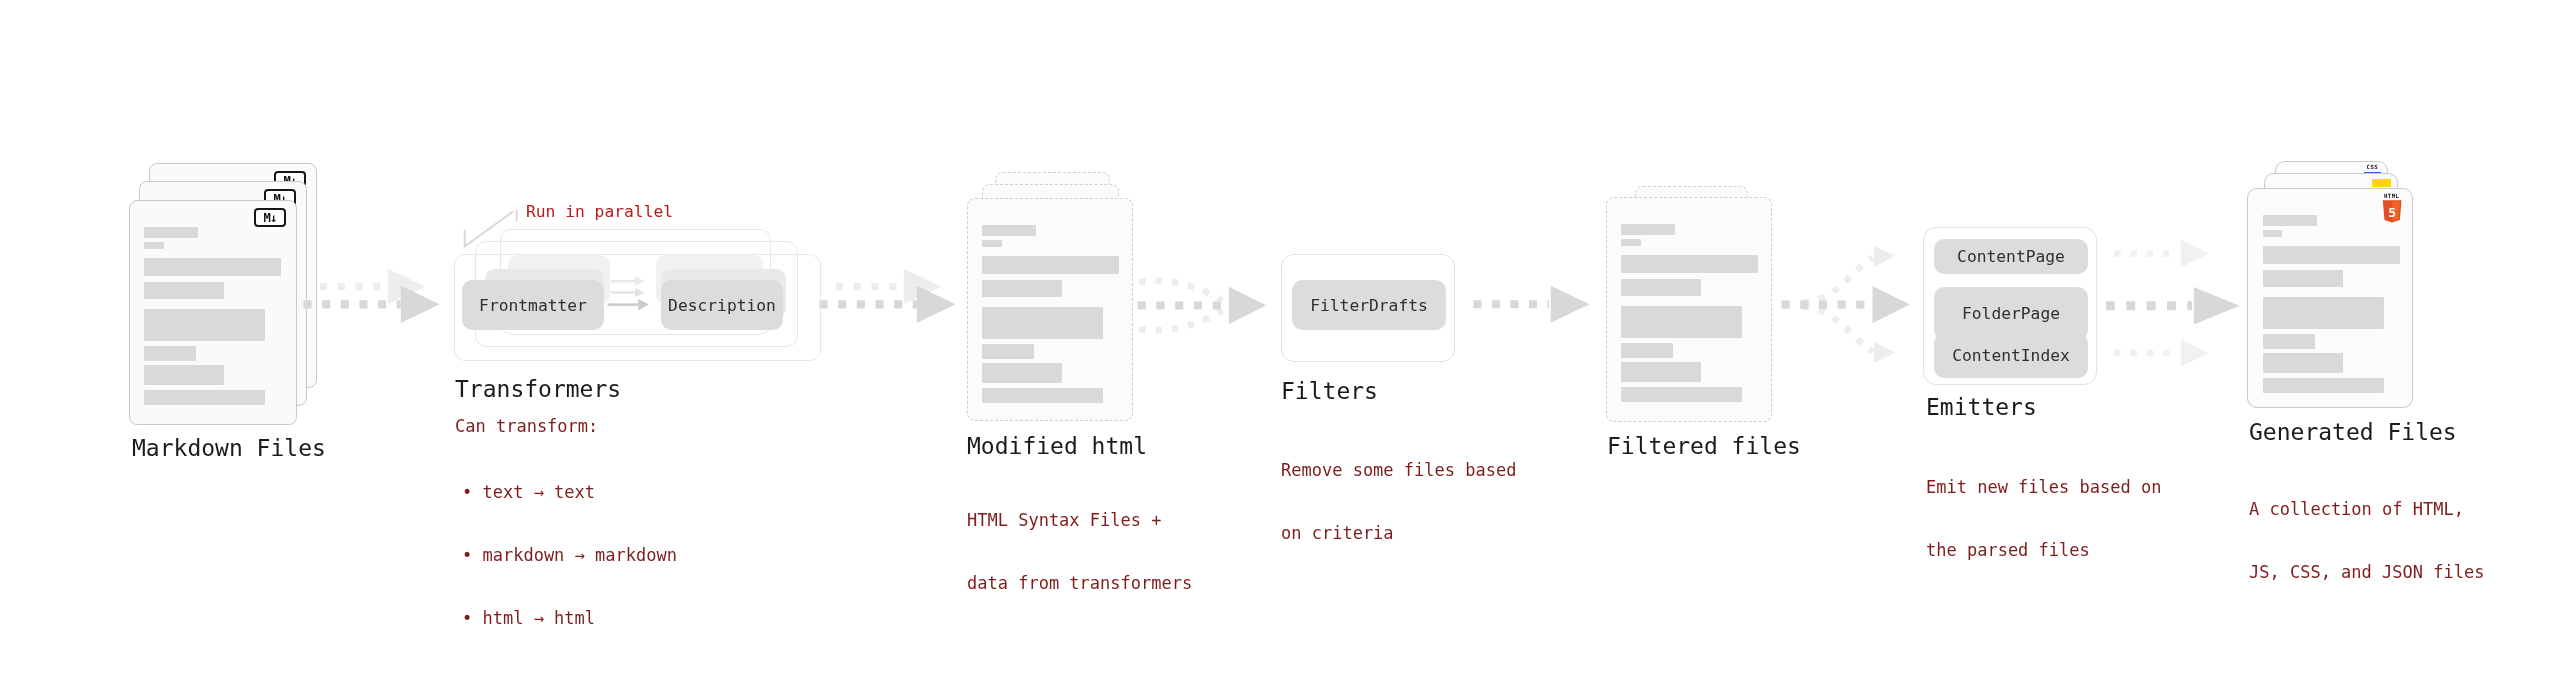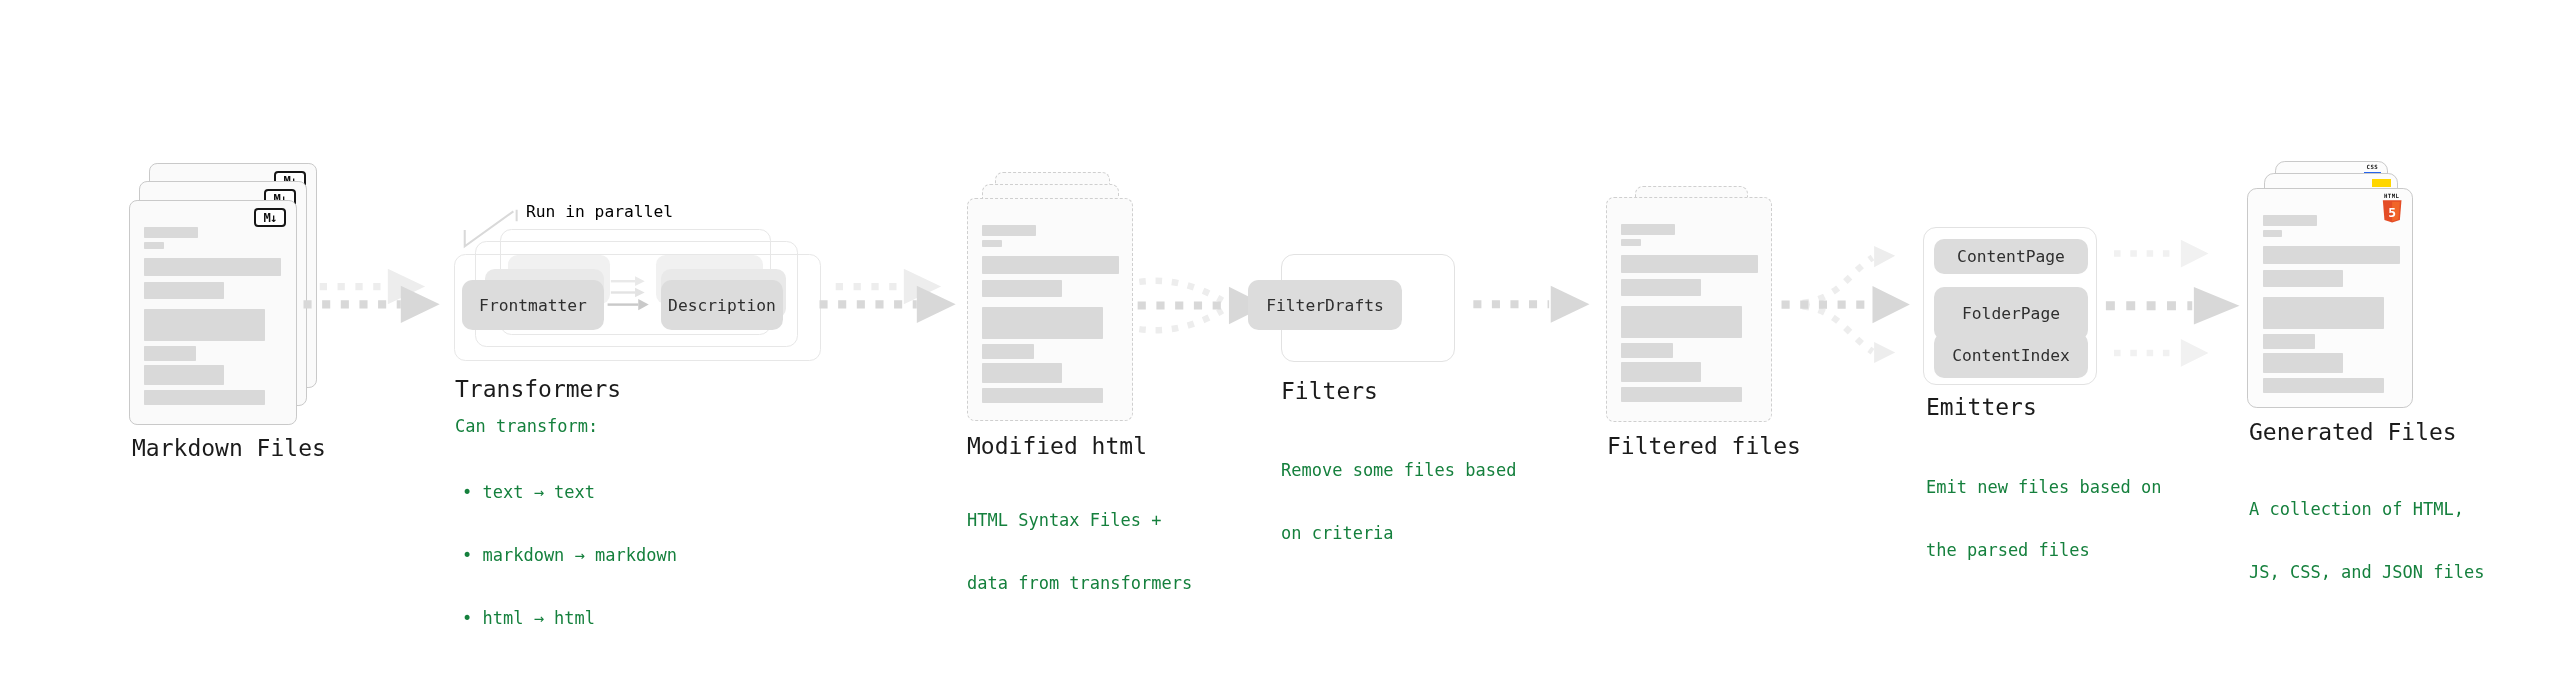--- a/index.html
+++ b/index.html
@@ -40,23 +40,23 @@
   
   .panel{position:absolute;background:#fff;border:1.6px solid #e2e2e2;border-radius:13px;box-sizing:border-box}
 
   
   .gbtn{position:absolute;background:#dcdcdc;border-radius:10.6px;display:flex;align-items:center;
     justify-content:center;font-size:16.3px;color:#2f2f2f;box-sizing:border-box}
   .gbtn.sm{border-radius:10px}
 
   
   .g-title{position:absolute;font-size:23px;font-weight:500;color:#1b1b1b;line-height:24.4px;white-space:pre}
-  .g-sub{position:absolute;font-size:17px;font-weight:400;color:#15803d;line-height:21px;white-space:pre}
+  .g-sub{position:absolute;font-size:17px;font-weight:400;color:#7f1d1d;line-height:21px;white-space:pre}
   .g-sub div{white-space:pre}
-  .run-label{position:absolute;font-size:16.3px;color:#000000;white-space:pre}
+  .run-label{position:absolute;font-size:16.3px;color:#b91c1c;white-space:pre}
 
   
   .css-badge{position:absolute;right:6.5px;top:3.3px;width:16.3px;text-align:center}
   .css-badge span{font-size:5.7px;font-weight:bold;color:#111;display:block;line-height:5.7px;letter-spacing:0.4px}
   .css-badge i{display:block;height:2.4px;background:#2563eb;margin-top:0.8px}
   .js-badge{position:absolute;right:6.5px;top:4.9px;width:18.7px;height:8.1px;background:#ffd600}
   .html5{position:absolute;right:9.8px;top:4.1px;width:21px;text-align:center}
   .html5 .word{display:block;font-size:5.7px;font-weight:bold;color:#111;letter-spacing:0.4px;line-height:6.5px}
 </style>
 </head>
@@ -154,21 +154,21 @@
 
 <svg class="abs" style="left:1136px;top:268px" width="137" height="75" viewBox="0 0 168 92">
   <path d="M4,17 Q55,10 106,40" stroke="#ededed" stroke-width="8" stroke-dasharray="8 12" fill="none"></path>
   <path d="M4,75 Q55,82 106,52" stroke="#ededed" stroke-width="8" stroke-dasharray="8 12" fill="none"></path>
   <line x1="2" y1="46" x2="112" y2="46" stroke="#d8d8d8" stroke-width="10" stroke-dasharray="10 13"></line>
   <polygon points="114,23 114,69 160,46" fill="#d8d8d8"></polygon>
 </svg>
 
 <div>
   <div class="panel" style="left:1281px;top:254px;width:174px;height:108px"></div>
-  <div class="gbtn" style="left:1248px;top:280px;width:154px;height:50px">FilterDrafts</div>
+  <div class="gbtn" style="left:1292px;top:280px;width:154px;height:50px">FilterDrafts</div>
   <div class="g-title" style="left:1281px;top:379px">Filters</div>
   <div class="g-sub" style="left:1281px;top:418px">
     <div>Remove some files based</div>
     <div>on criteria</div>
   </div>
 </div>
 
 <svg class="abs" style="left:1468px;top:280px" width="126" height="50" viewBox="0 0 155 62">
   <line x1="6" y1="30" x2="100" y2="30" stroke="#d8d8d8" stroke-width="10" stroke-dasharray="10 13"></line>
   <polygon points="102,7 102,53 150,30" fill="#d8d8d8"></polygon>

